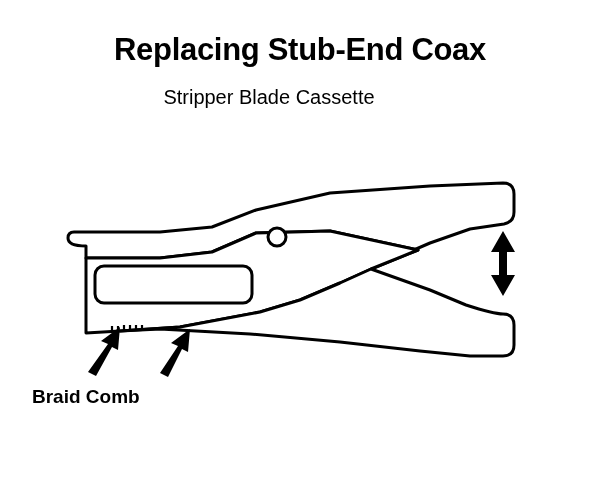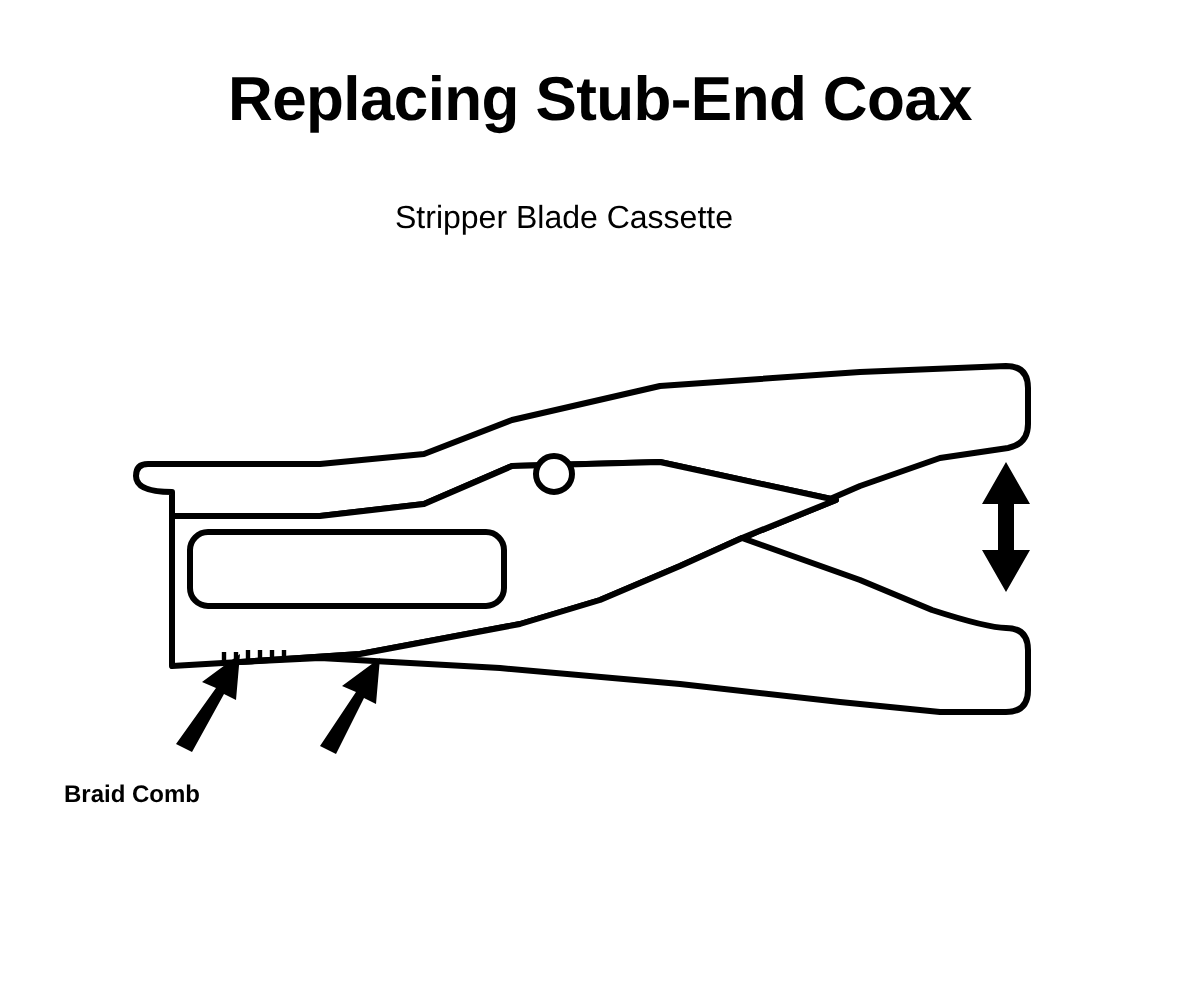--- a/index.html
+++ b/index.html
@@ -44,28 +44,28 @@
     width: 600px;
     text-align: center;
     font-size: 31px;
     font-weight: bold;
     letter-spacing: -0.3px;
     line-height: 36px;
     white-space: nowrap;
   }
 
   .doc-subtitle {
-    margin: 16px;
+    margin: 3px;
     padding: 0;
     position: absolute;
     left: 0;
     top: 82px;
     width: 532px;
     text-align: center;
-    font-size: 16px;
+    font-size: 20px;
     font-weight: normal;
     line-height: 24px;
     white-space: nowrap;
   }
 
   .figure-area {
     position: absolute;
     left: 0;
     top: 0;
     width: 600px;
@@ -79,21 +79,21 @@
   .callout-labels {
     position: absolute;
     left: 0;
     top: 0;
     width: 600px;
     height: 491px;
   }
 
   .callout-label {
     position: absolute;
-    font-size: 12px;
+    font-size: 19px;
     font-weight: bold;
     line-height: 20px;
     white-space: nowrap;
   }
 
   .callout-label.left {
     left: 32px;
     top: 387px;
   }
 

